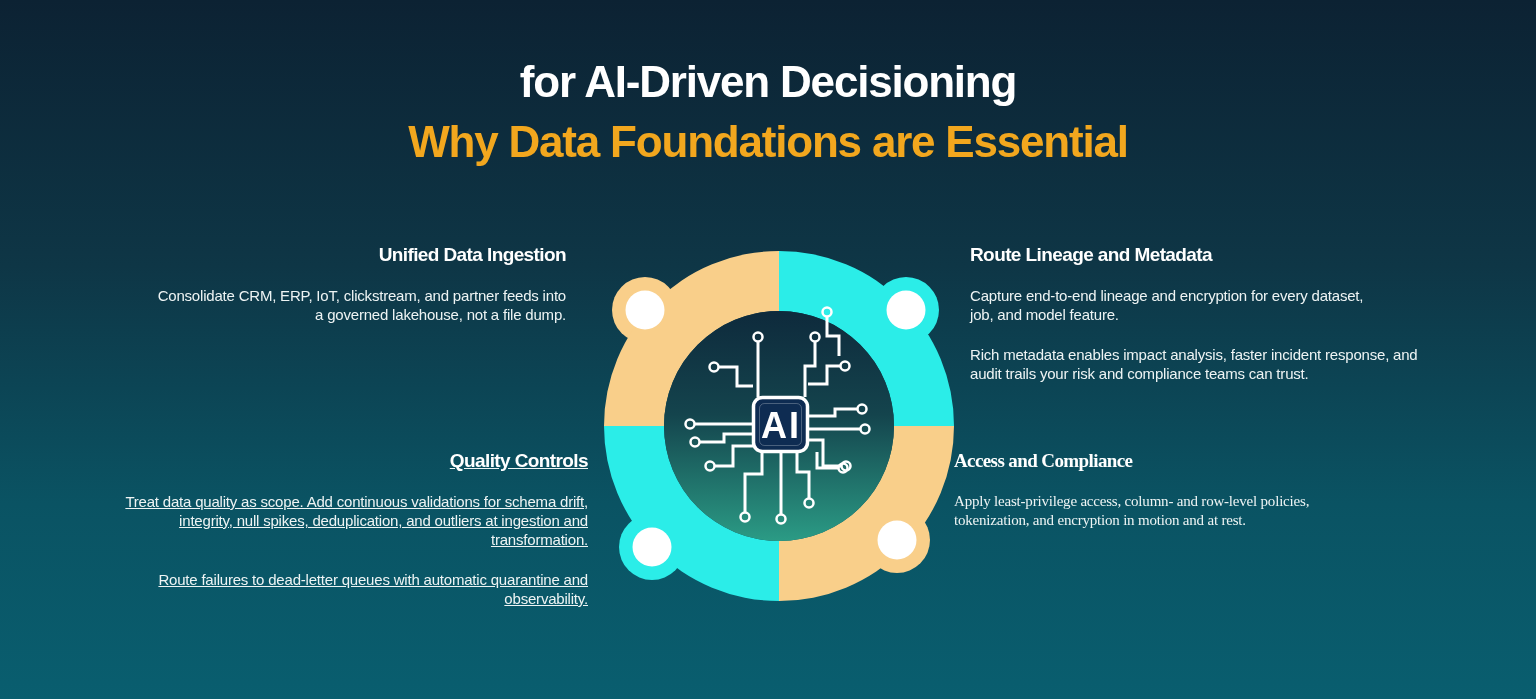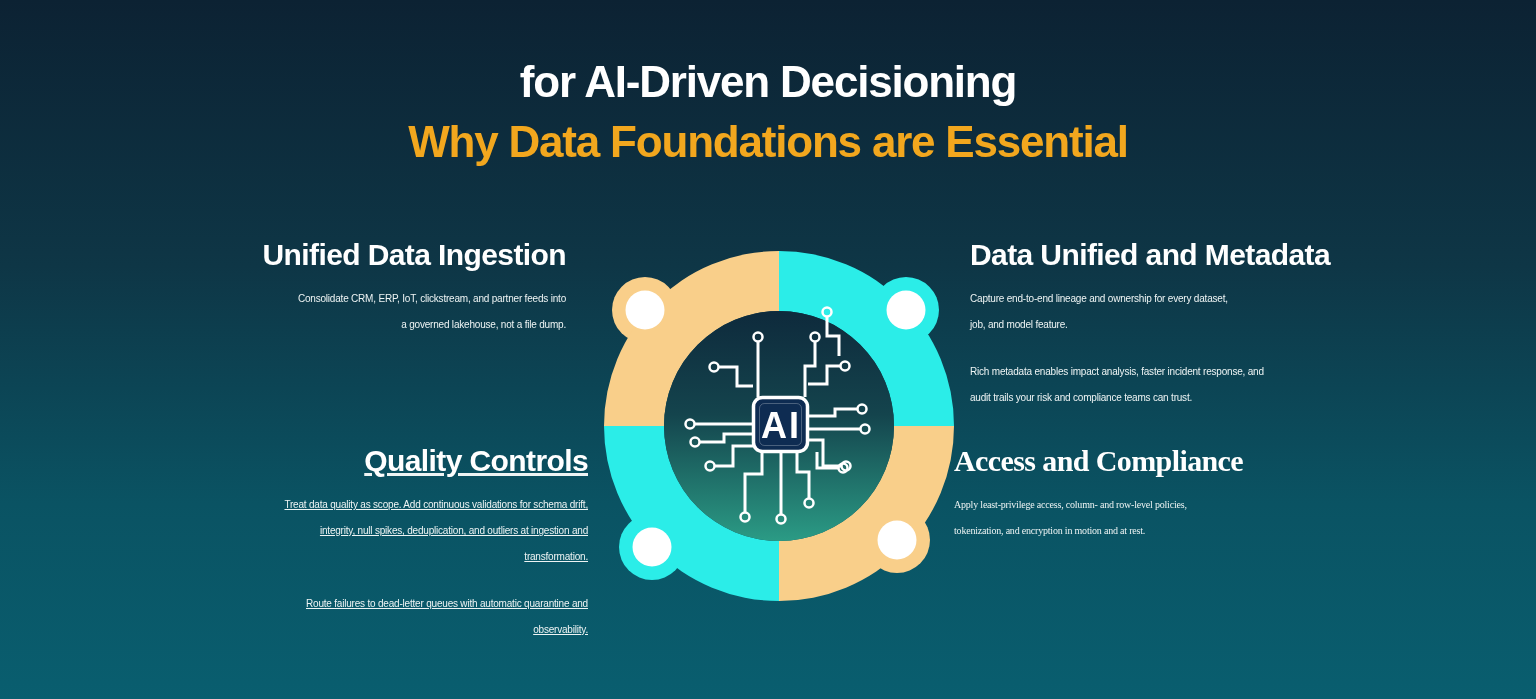--- a/index.html
+++ b/index.html
@@ -7,22 +7,22 @@
     position:relative; width:1536px; height:699px; overflow:hidden;
     background: linear-gradient(180deg, #0c2233 0%, #0e3646 38%, #0a5363 72%, #095e6f 100%);
     font-family:"Liberation Sans", sans-serif;
   }
   .title-block { position:absolute; top:52px; left:0; width:100%; text-align:center; }
   .title-line { display:block; font-weight:bold; font-size:44px; line-height:60px; letter-spacing:-1.2px; }
   .title-accent { color:#f2a71e; }
   .title-white { color:#ffffff; }
 
   .section { position:absolute; color:#eef4f4; }
-  .section h2 { margin:0 0 16px 0; font-size:30px; line-height:30px; font-weight:bold; color:#ffffff; letter-spacing:-0.6px; }
-  .section p { margin:0 0 21px 0; font-size:10px; line-height:26px; letter-spacing:-0.2px; white-space:pre-line; }
+  .section h2 { margin:0 0 16px 0; font-size:19px; line-height:30px; font-weight:bold; color:#ffffff; letter-spacing:-0.6px; }
+  .section p { margin:0 0 21px 0; font-size:15px; line-height:19px; letter-spacing:-0.2px; white-space:pre-line; }
   .section.align-right { text-align:right; }
 
   #sec-ingestion { top:240px; right:970px; width:560px; }
   #sec-quality   { top:446px; right:948px; width:560px;text-decoration:underline; }
   #sec-lineage   { top:240px; left:970px;  width:520px; }
   #sec-access    { top:446px; left:954px;  width:520px;font-family:Liberation Serif, serif; }
 
   .diagram-wrap { position:absolute; left:569px; top:216px; width:420px; height:420px; }
   .chip-label { font-family:"Liberation Sans", sans-serif; font-weight:bold; font-size:36px; letter-spacing:2px; fill:#ffffff; }
 </style>
@@ -45,22 +45,22 @@
   <div class="section align-right" id="sec-quality">
     <h2>Quality Controls</h2>
     <p>Treat data quality as scope. Add continuous validations for schema drift,
 integrity, null spikes, deduplication, and outliers at ingestion and
 transformation.</p>
     <p>Route failures to dead-letter queues with automatic quarantine and
 observability.</p>
   </div>
 
   <div class="section" id="sec-lineage">
-    <h2>Data Unified and Metadata</h2>
-    <p>Capture end-to-end lineage and ownership for every dataset,
+    <h2>Route Lineage and Metadata</h2>
+    <p>Capture end-to-end lineage and encryption for every dataset,
 job, and model feature.</p>
     <p>Rich metadata enables impact analysis, faster incident response, and
 audit trails your risk and compliance teams can trust.</p>
   </div>
 
   <div class="section" id="sec-access">
     <h2>Access and Compliance</h2>
     <p>Apply least-privilege access, column- and row-level policies,
 tokenization, and encryption in motion and at rest.</p>
   </div>

